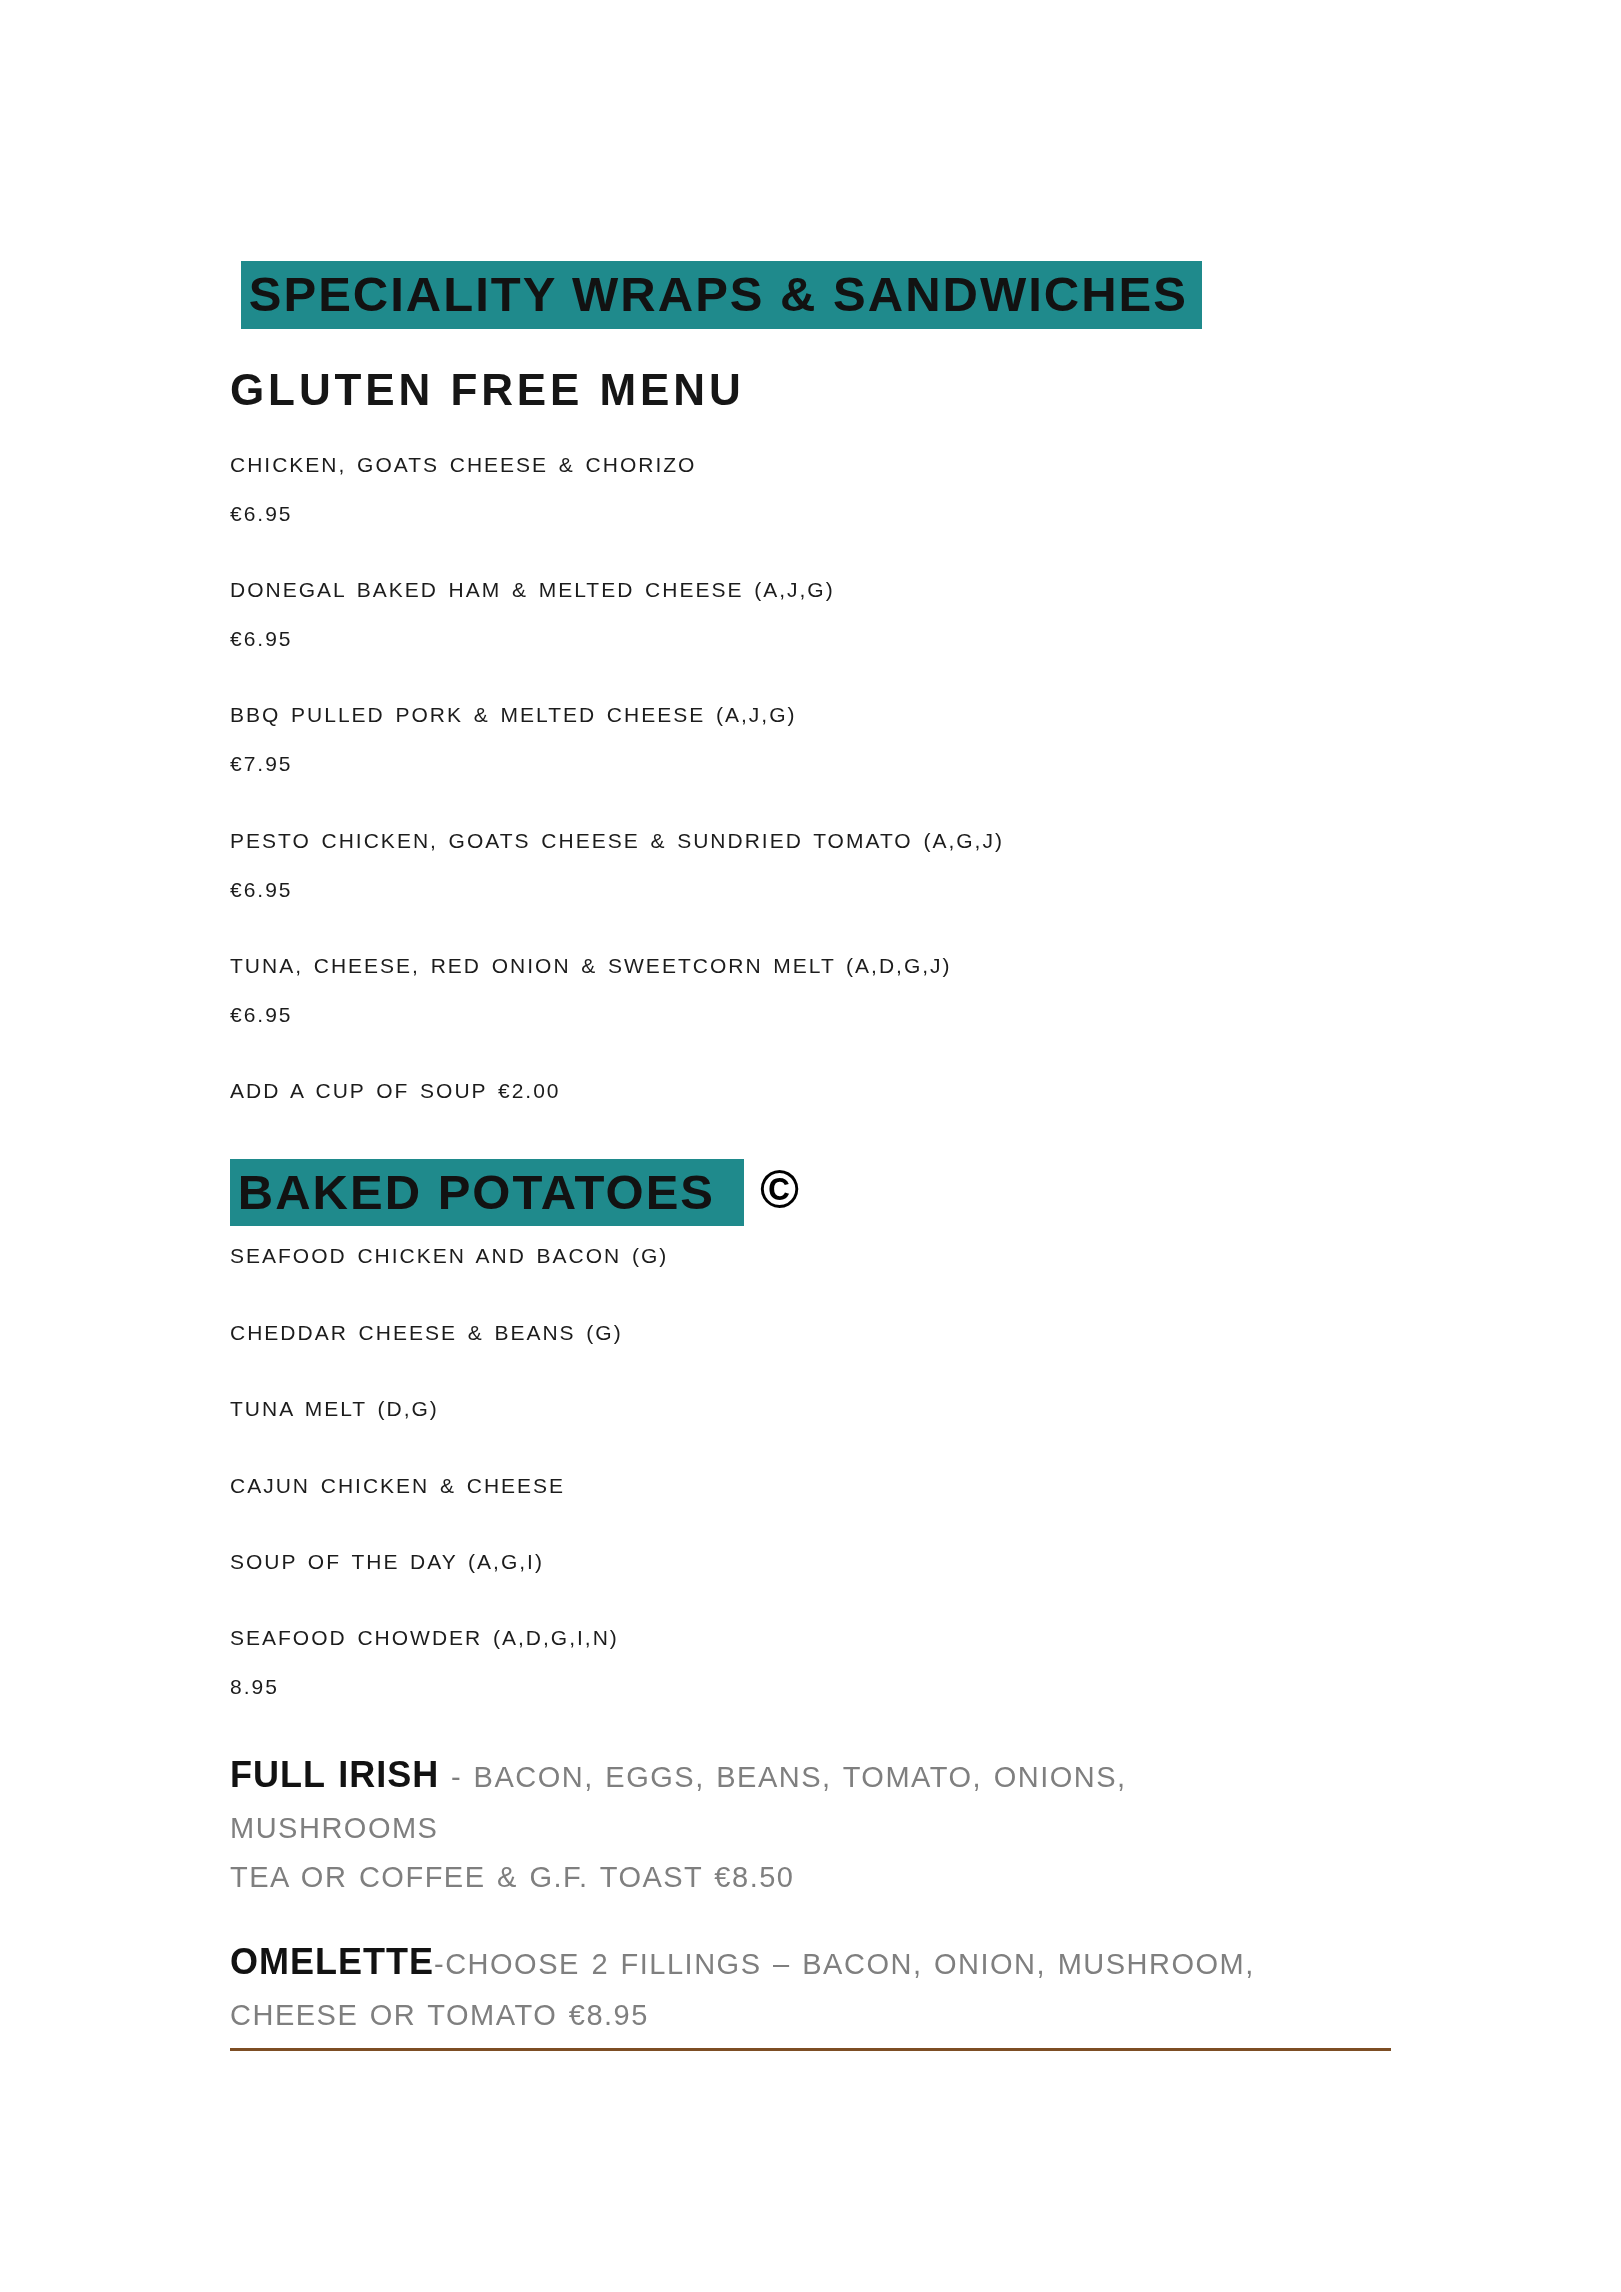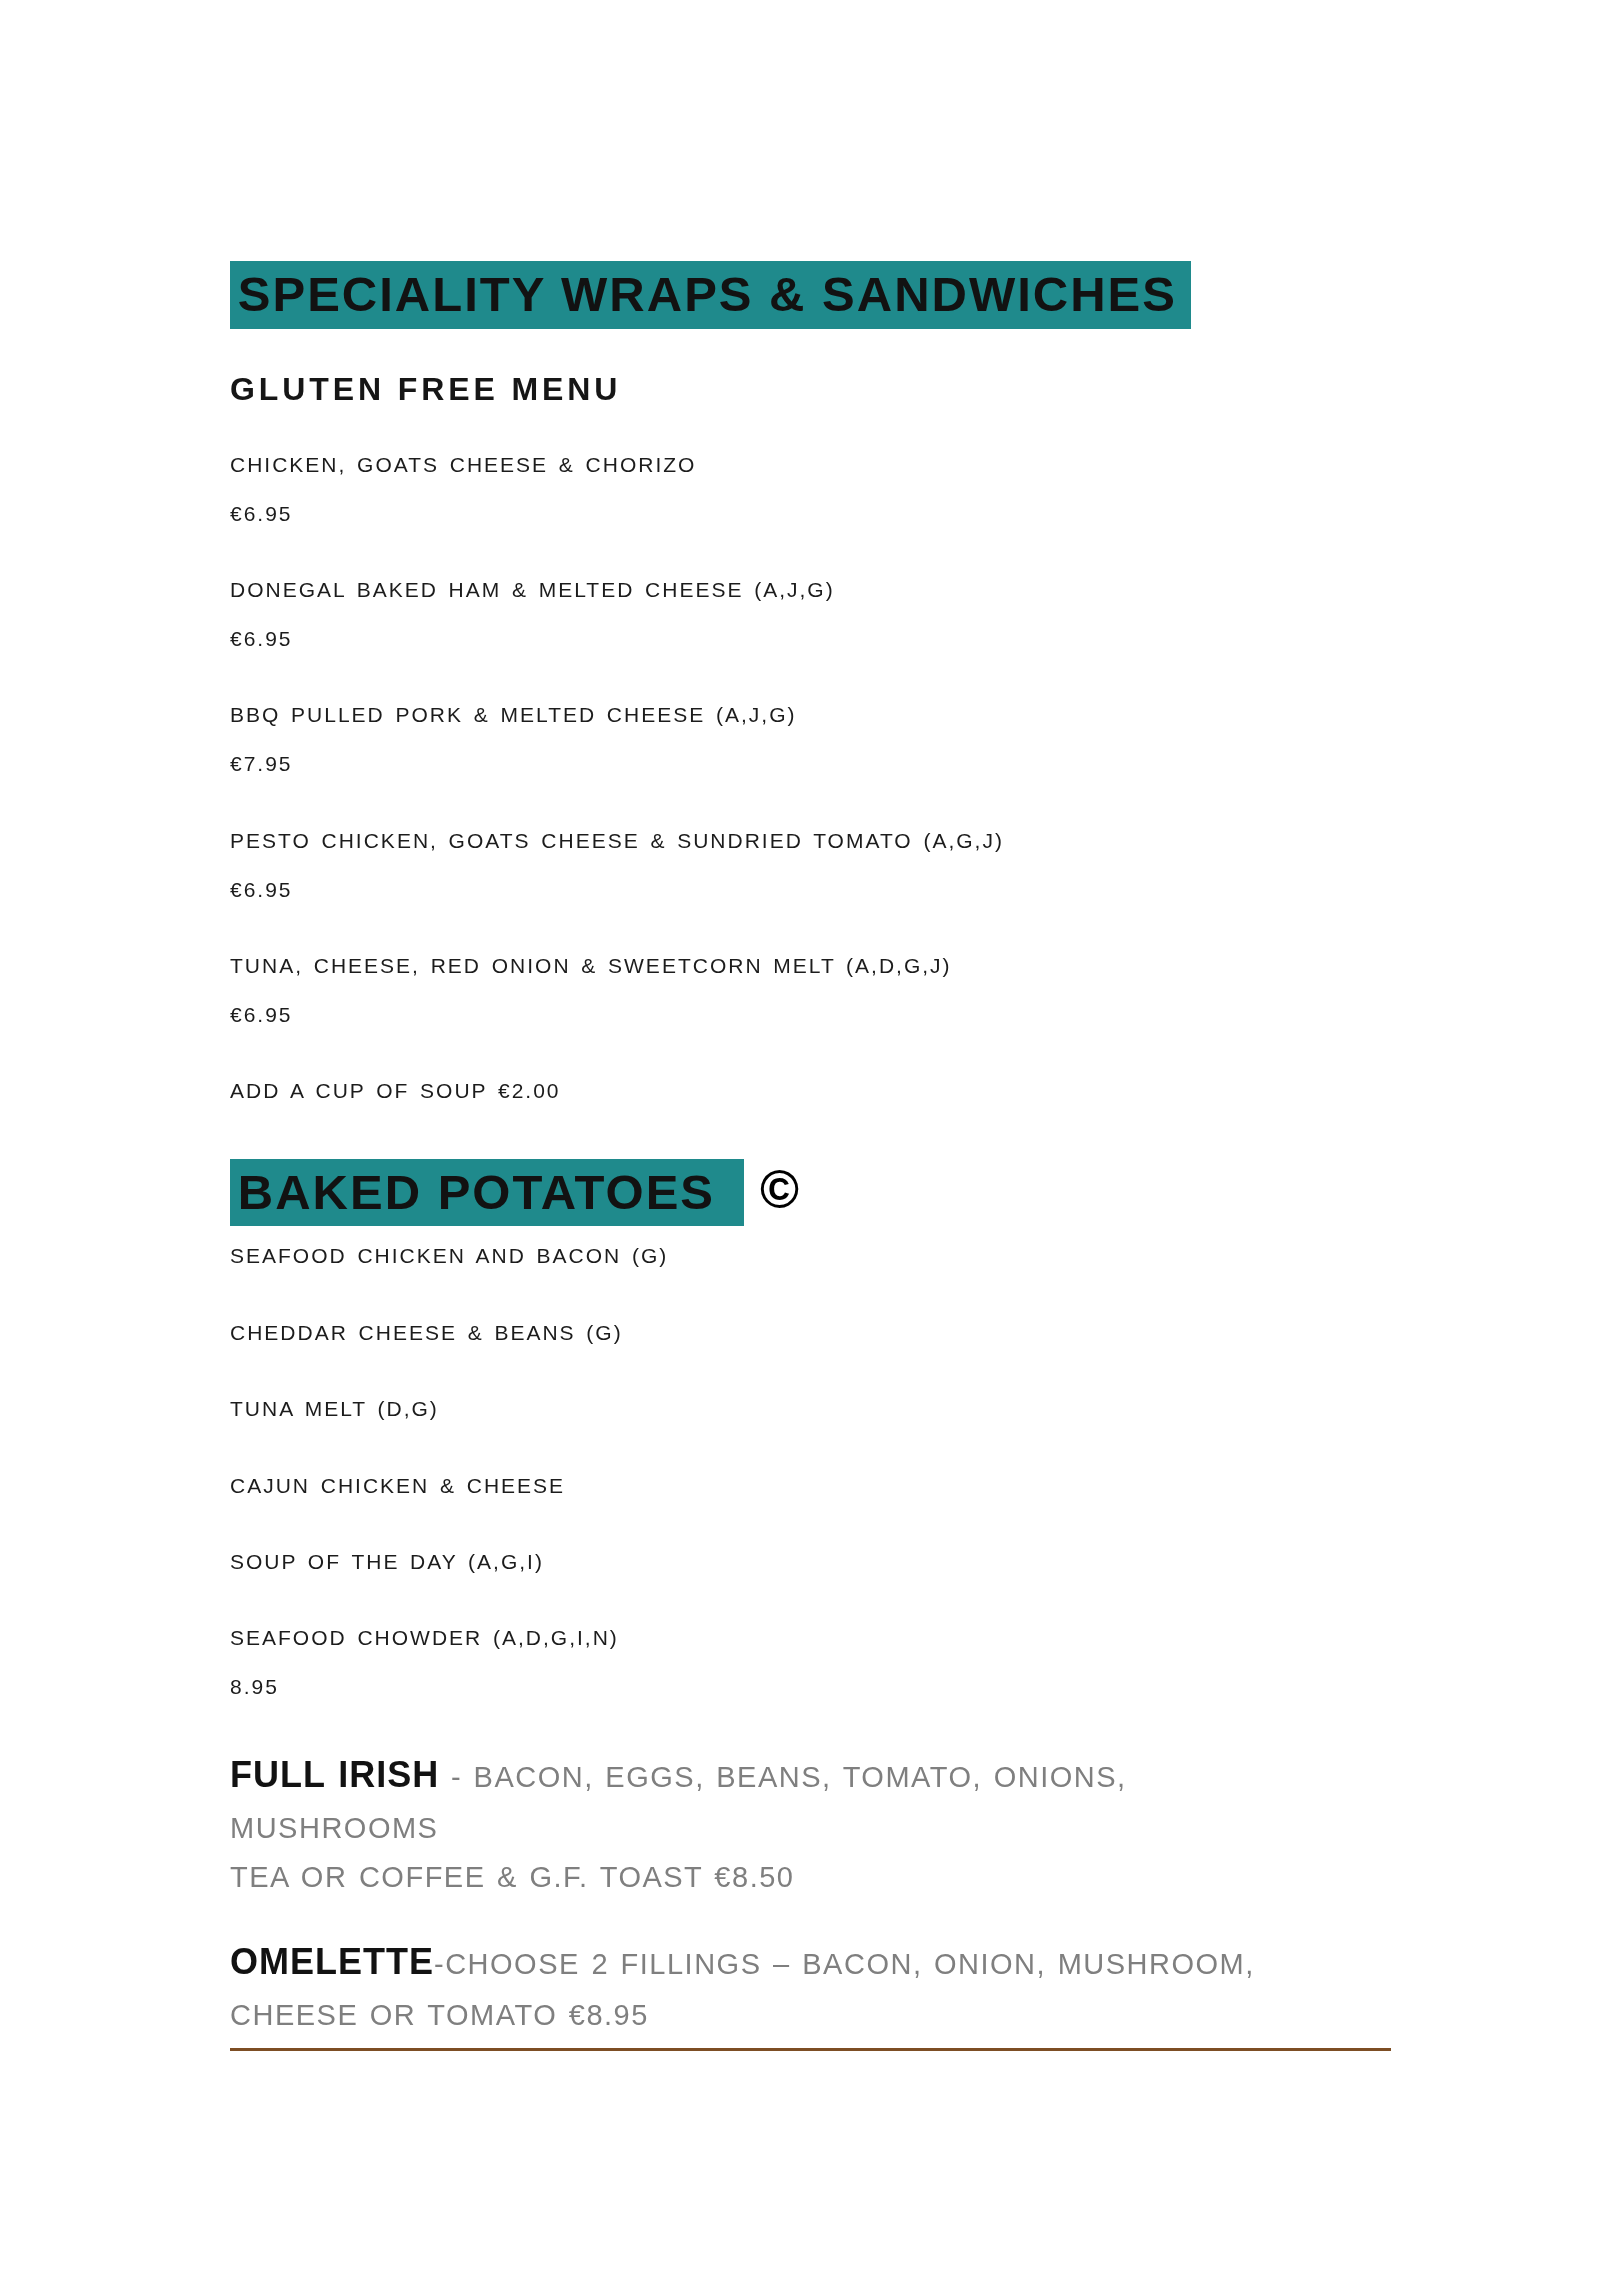--- a/index.html
+++ b/index.html
@@ -8,21 +8,21 @@
     width:1621px;height:2293px;
     margin:0 auto;
     background:#ffffff;
     box-sizing:border-box;
     padding:260px 230px 0 230px;
     overflow:hidden;
     font-family:"Liberation Sans", sans-serif;
     color:#1c1c1c;
   }
   .heading{
-    margin:0 0 37px 0;
+    margin:0 0 37px 11px;
     font-size:49px;
     font-weight:600;
     letter-spacing:2px;
     line-height:68px;
     white-space:nowrap;
     color:#121212;
   }
   .hl{
     background:#1f8a8c;
     padding:5.9px 13.7px 7.8px 7.8px;
@@ -31,21 +31,21 @@
   .heading.baked{margin:0 0 5.9px 0;}
   .copyright{
     margin-left:15.7px;
     font-size:53px;
     font-weight:700;
     color:#000000;
     letter-spacing:0;
   }
   .subtitle{
     margin:0 0 25.5px 0;
-    font-size:32px;
+    font-size:44px;
     font-weight:700;
     letter-spacing:3.9px;
     line-height:49px;
     color:#161616;
     white-space:nowrap;
   }
   .item{margin:0 0 27.4px 0;}
   .line{
     margin:0;
     font-size:21px;

